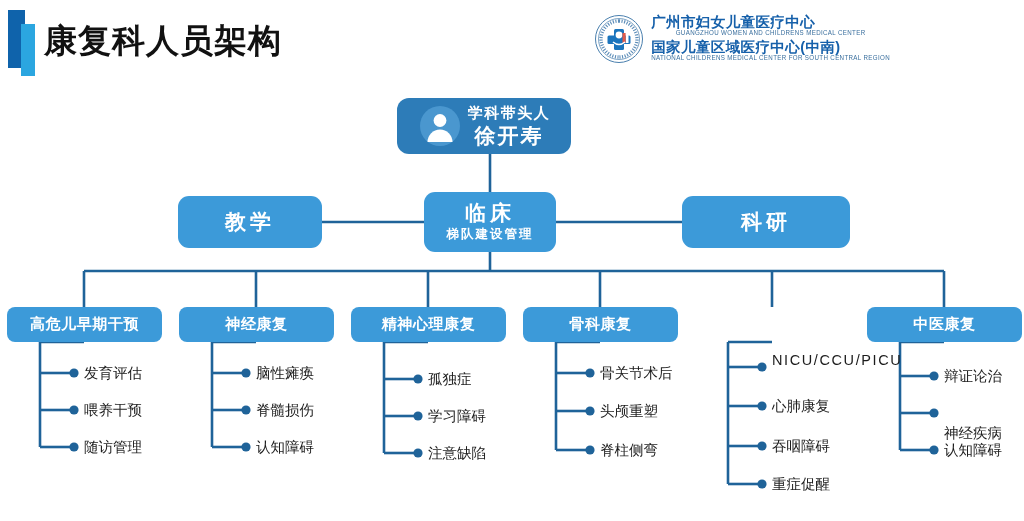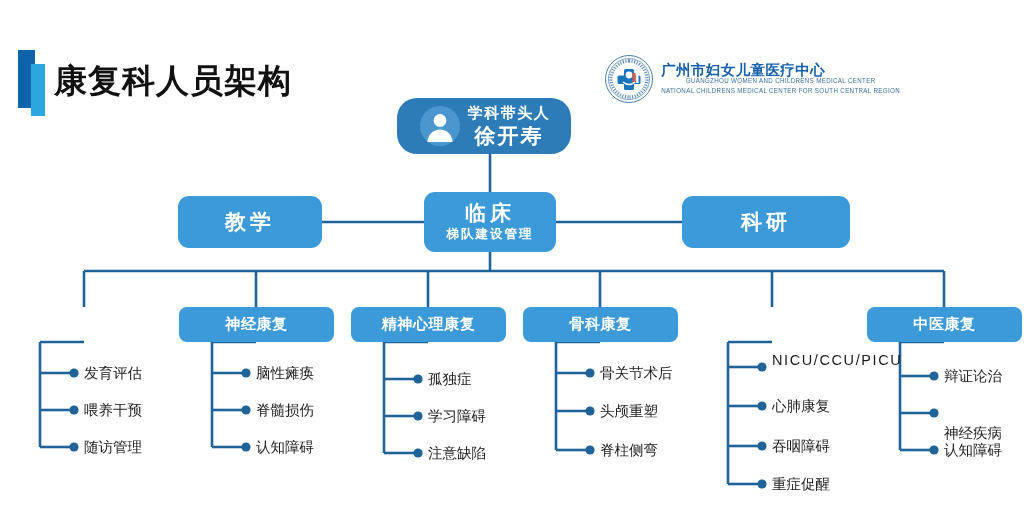--- a/index.html
+++ b/index.html
@@ -7,21 +7,21 @@
   body {
     width: 1024px;
     height: 521px;
     background: #ffffff;
     font-family: "Liberation Sans", "DejaVu Sans", sans-serif;
     overflow: hidden;
     position: relative;
   }
 
   
-  .header { position: absolute; left: 18px; top: 0; width: 892px; height: 92px; margin-top: 40px; }
+  .header { position: absolute; left: 8px; top: 0; width: 892px; height: 92px; }
 
   .accent-dark {
     position: absolute; left: 0; top: 10px;
     width: 17px; height: 58px;
     background: #0f63ab;
   }
   .accent-light {
     position: absolute; left: 13px; top: 24px;
     width: 14px; height: 52px;
     background: #2ba6e0;
@@ -67,21 +67,21 @@
     display: flex; flex-direction: column;
     align-items: center; justify-content: center;
     text-align: center;
     z-index: 3;
   }
 
   
   .node-root {
     left: 397px; top: 98px; width: 174px; height: 56px;
     background: #2d7cb8;
-    border-radius: 20px;
+    border-radius: 12px;
     flex-direction: row; gap: 8px;
     padding-left: 8px;
   }
   .avatar { width: 40px; height: 40px; flex: 0 0 40px; }
   .root-text { display: flex; flex-direction: column; align-items: center; padding-right: 6px; }
   .root-role { font-size: 15px; font-weight: bold; letter-spacing: 1.5px; line-height: 1.15; }
   .root-name { font-size: 21px; font-weight: bold; letter-spacing: 2px; line-height: 1.2; margin-top: 1px; }
 
   
   .node-l2 { height: 52px; border-radius: 11px; }
@@ -130,20 +130,21 @@
       <rect x="28.5" y="19" width="3.2" height="10" fill="#e05a4a"></rect>
       <rect x="31.9" y="19" width="2.6" height="10" fill="#ffffff"></rect>
       <path d="M19 28 q6 5 12 0" stroke="#ffffff" stroke-width="1.6" fill="none"></path>
     </svg>
     <div class="logo-text">
       <div class="logo-row">
         <div class="logo-cn">广州市妇女儿童医疗中心</div>
         <div class="logo-en">GUANGZHOU WOMEN AND CHILDRENS MEDICAL CENTER</div>
       </div>
       <div class="logo-row">
+        <div class="logo-cn">国家儿童区域医疗中心(中南)</div>
         <div class="logo-en">NATIONAL CHILDRENS MEDICAL CENTER FOR SOUTH CENTRAL REGION</div>
       </div>
     </div>
   </div>
 </div>
 
 <div class="chart">
 
   <svg class="lines" width="1024" height="521">
     <g stroke="#1f6399" stroke-width="2.6" fill="none">
@@ -264,20 +265,21 @@
 
   <div class="node node-l2 node-clin">
     <div class="l2-main">临床</div>
     <div class="l2-sub">梯队建设管理</div>
   </div>
 
   <div class="node node-l2 node-res">
     <div class="l2-main">科研</div>
   </div>
 
+  <div class="node node-cat" style="left:7px;width:155px;">高危儿早期干预</div>
   <div class="node node-cat" style="left:179px;width:155px;">神经康复</div>
   <div class="node node-cat" style="left:351px;width:155px;">精神心理康复</div>
   <div class="node node-cat" style="left:523px;width:155px;">骨科康复</div>
   <div class="node node-cat" style="left:867px;width:155px;">中医康复</div>
 
   <div class="leaf" style="left:84px;top:365px;">发育评估</div>
   <div class="leaf" style="left:84px;top:402px;">喂养干预</div>
   <div class="leaf" style="left:84px;top:439px;">随访管理</div>
 
   <div class="leaf" style="left:256px;top:365px;">脑性瘫痪</div>

